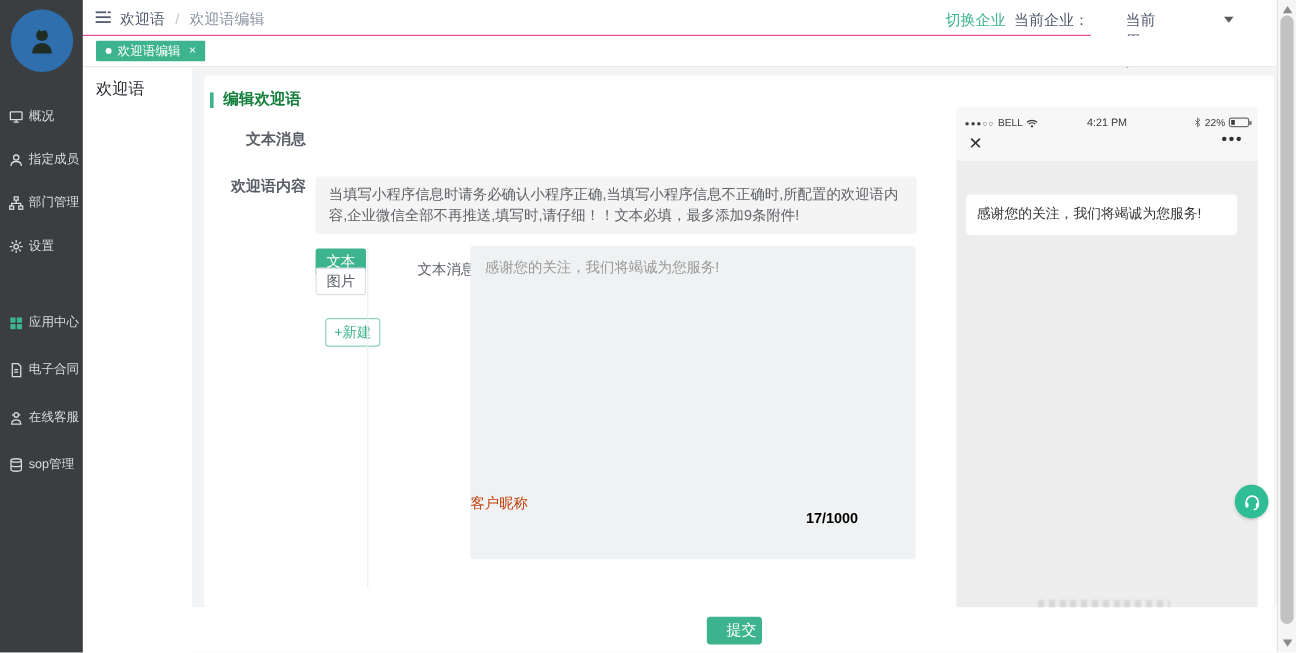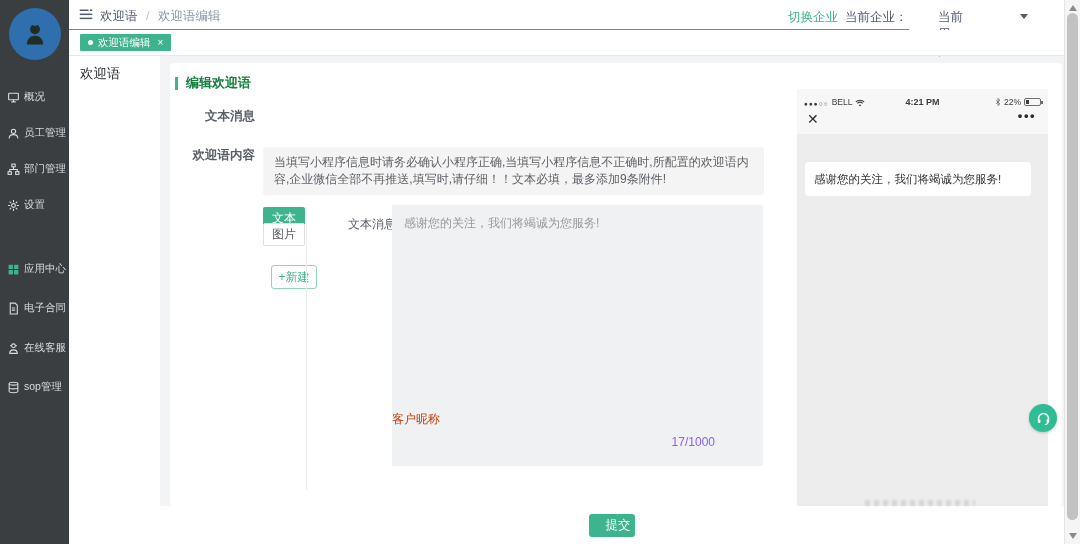--- a/index.html
+++ b/index.html
@@ -65,30 +65,30 @@
   .ed-tab.plain { left:93px; top:160px; background:#fff; border:1px solid #dcdfe6; color:#5a5e66; }
   .btn-new { position:absolute; left:91px; top:202px; width:46px; height:24px; background:#fff;
              border:1px solid #8fd4bc; color:#3eb48e; font-size:12px; border-radius:3px;
              display:flex; align-items:center; justify-content:center; cursor:pointer;margin-left:10px; }
   .ed-divider { position:absolute; left:136px; top:144px; width:1px; height:283px; background:#ededed; }
 
   .msg-label { position:absolute; left:178px; top:153px; font-size:12px; color:#5a5e66; }
   .ta-box { position:absolute; left:222px; top:142px; width:371px; height:261px; background:#eff1f2; border-radius:2px; }
   .ta-box textarea { width:100%; height:230px; border:none; outline:none; resize:none; background:transparent;
                      padding:10px 12px; font-size:12px; color:#999; font-family:inherit; }
-  .char-count { position:absolute; right:48px; bottom:17px; font-size:12px; color:#8b5cf6; }
+  .char-count { position:absolute; right:48px; bottom:27px; font-size:12px; color:#000000;font-weight:bold; }
   .nick-link { position:absolute; left:222px; top:348px; font-size:12px; color:#c2410c; cursor:pointer; }
 
   
   .phone { position:absolute; left:627px; top:26px; width:251px; height:424px; background:#f7f7f7; }
   .p-status { position:relative; height:18px; background:#f7f7f7; display:flex; align-items:flex-end;
               padding:0 7px; font-size:8.5px; color:#3c3c3c; }
   .p-dots { font-size:6.5px; letter-spacing:1px; margin-right:3px; }
   .p-carrier { margin-right:3px; }
-  .p-time { position:absolute; left:0; right:0; text-align:center; font-weight:bold; font-size:9px; }
+  .p-time { position:absolute; left:0; right:0; text-align:center; font-weight:normal; font-size:9px; }
   .p-right { margin-left:auto; display:flex; align-items:center; gap:3px; z-index:1; }
   .batt { width:17px; height:8px; border:1px solid #6f6f6f; border-radius:2px; position:relative; }
   .batt::before { content:""; position:absolute; left:1px; top:1px; bottom:1px; width:22%; background:#3c3c3c; }
   .batt::after { content:""; position:absolute; right:-3px; top:2px; width:2px; height:3px; background:#6f6f6f; }
   .p-nav { position:relative; height:27px; background:#f7f7f7; }
   .p-close { position:absolute; left:10px; top:4px; font-size:14px; font-weight:bold; color:#2f2f2f; cursor:default; }
   .p-menu { position:absolute; right:12px; top:1px; font-size:13px; font-weight:bold; letter-spacing:1.5px; color:#2f2f2f; }
   .p-chat { position:absolute; left:0; right:0; top:45px; bottom:0; background:#ededed; }
   .p-bubble { position:absolute; left:8px; top:28px; width:226px; background:#fff; border-radius:4px;
               padding:10px 9px; font-size:11.5px; color:#333; line-height:14px; }
@@ -139,21 +139,21 @@
       </span>
       <span>概况</span>
     </div>
     <div class="nav-item" style="top:122px">
       <span class="nicon">
         <svg viewBox="0 0 24 24" fill="none" stroke="#d9dcde" stroke-width="2">
             <circle cx="12" cy="8" r="4"></circle>
             <path d="M4 21c0-4.5 3.5-7 8-7s8 2.5 8 7"></path>
           </svg>
       </span>
-      <span>员工管理</span>
+      <span>指定成员</span>
     </div>
     <div class="nav-item" style="top:158px">
       <span class="nicon">
         <svg viewBox="0 0 24 24" fill="none" stroke="#d9dcde" stroke-width="2">
             <rect x="9" y="2" width="6" height="5"></rect>
             <rect x="2" y="16" width="6" height="5"></rect>
             <rect x="16" y="16" width="6" height="5"></rect>
             <path d="M12 7v5M5 16v-4h14v4"></path>
           </svg>
       </span>

